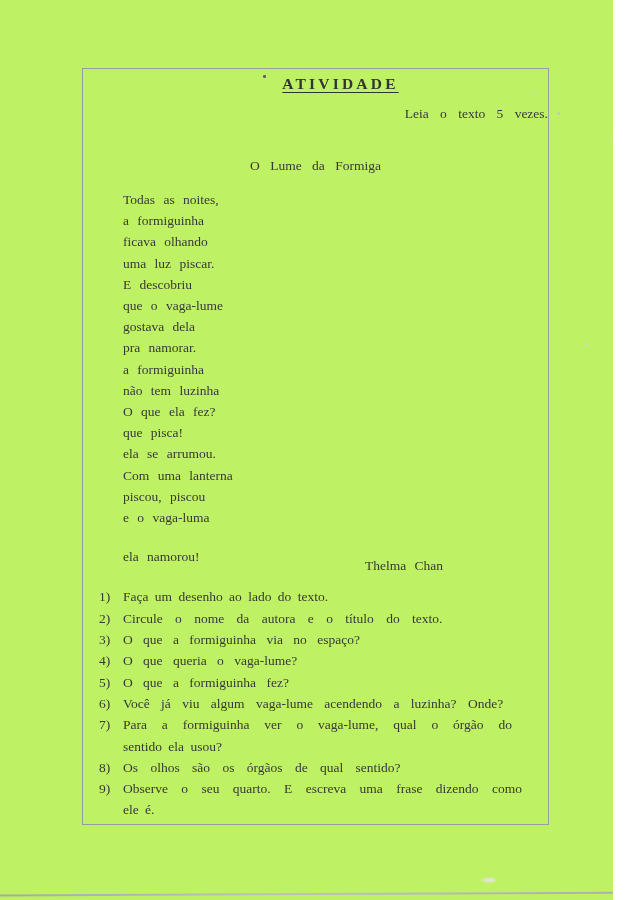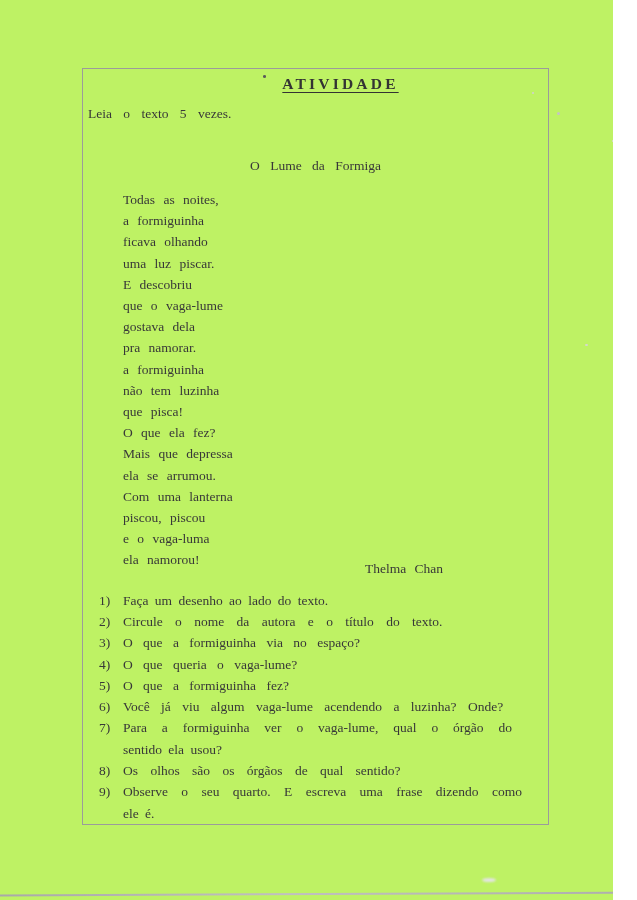--- a/index.html
+++ b/index.html
@@ -37,37 +37,38 @@
     line-height: 20px;
     color: #333333;
     text-decoration: underline;
     text-underline-offset: 3px;
   }
   .instruction {
     margin: 10px 0 0 5px;
     font-size: 13.5px;
     line-height: 19px;
     word-spacing: 8px;
+    text-align: right;
   }
   .poem-title {
     margin-top: 33px;
     text-align: center;
     font-size: 13.5px;
     line-height: 19px;
     word-spacing: 7px;
   }
   .poem {
     margin-top: 14px;
     padding-left: 40px;
     font-size: 13.5px;
     line-height: 21.2px;
     word-spacing: 5px;
   }
   .pline { white-space: nowrap; }
-  .author-row { position: relative; }
+  .author-row { position: relative; margin-top: 18px; }
   .author {
     position: absolute;
     left: 242px;
     top: 9px;
     word-spacing: 5px;
     white-space: nowrap;
   }
   .questions {
     margin-top: 19px;
     font-size: 13.5px;
@@ -139,23 +140,22 @@
       <div class="pline">Todas as noites,</div>
       <div class="pline">a formiguinha</div>
       <div class="pline">ficava olhando</div>
       <div class="pline">uma luz piscar.</div>
       <div class="pline">E descobriu</div>
       <div class="pline">que o vaga-lume</div>
       <div class="pline">gostava dela</div>
       <div class="pline">pra namorar.</div>
       <div class="pline">a formiguinha</div>
       <div class="pline">não tem luzinha</div>
+      <div class="pline">O que ela fez?</div>
       <div class="pline">que pisca!</div>
-      <div class="pline">O que ela fez?</div>
-      <div class="pline">Mais que depressa</div>
       <div class="pline">ela se arrumou.</div>
       <div class="pline">Com uma lanterna</div>
       <div class="pline">piscou, piscou</div>
       <div class="pline">e o vaga-luma</div>
       <div class="pline author-row">
         <span>ela namorou!</span>
         <span class="author">Thelma Chan</span>
       </div>
     </div>
 

